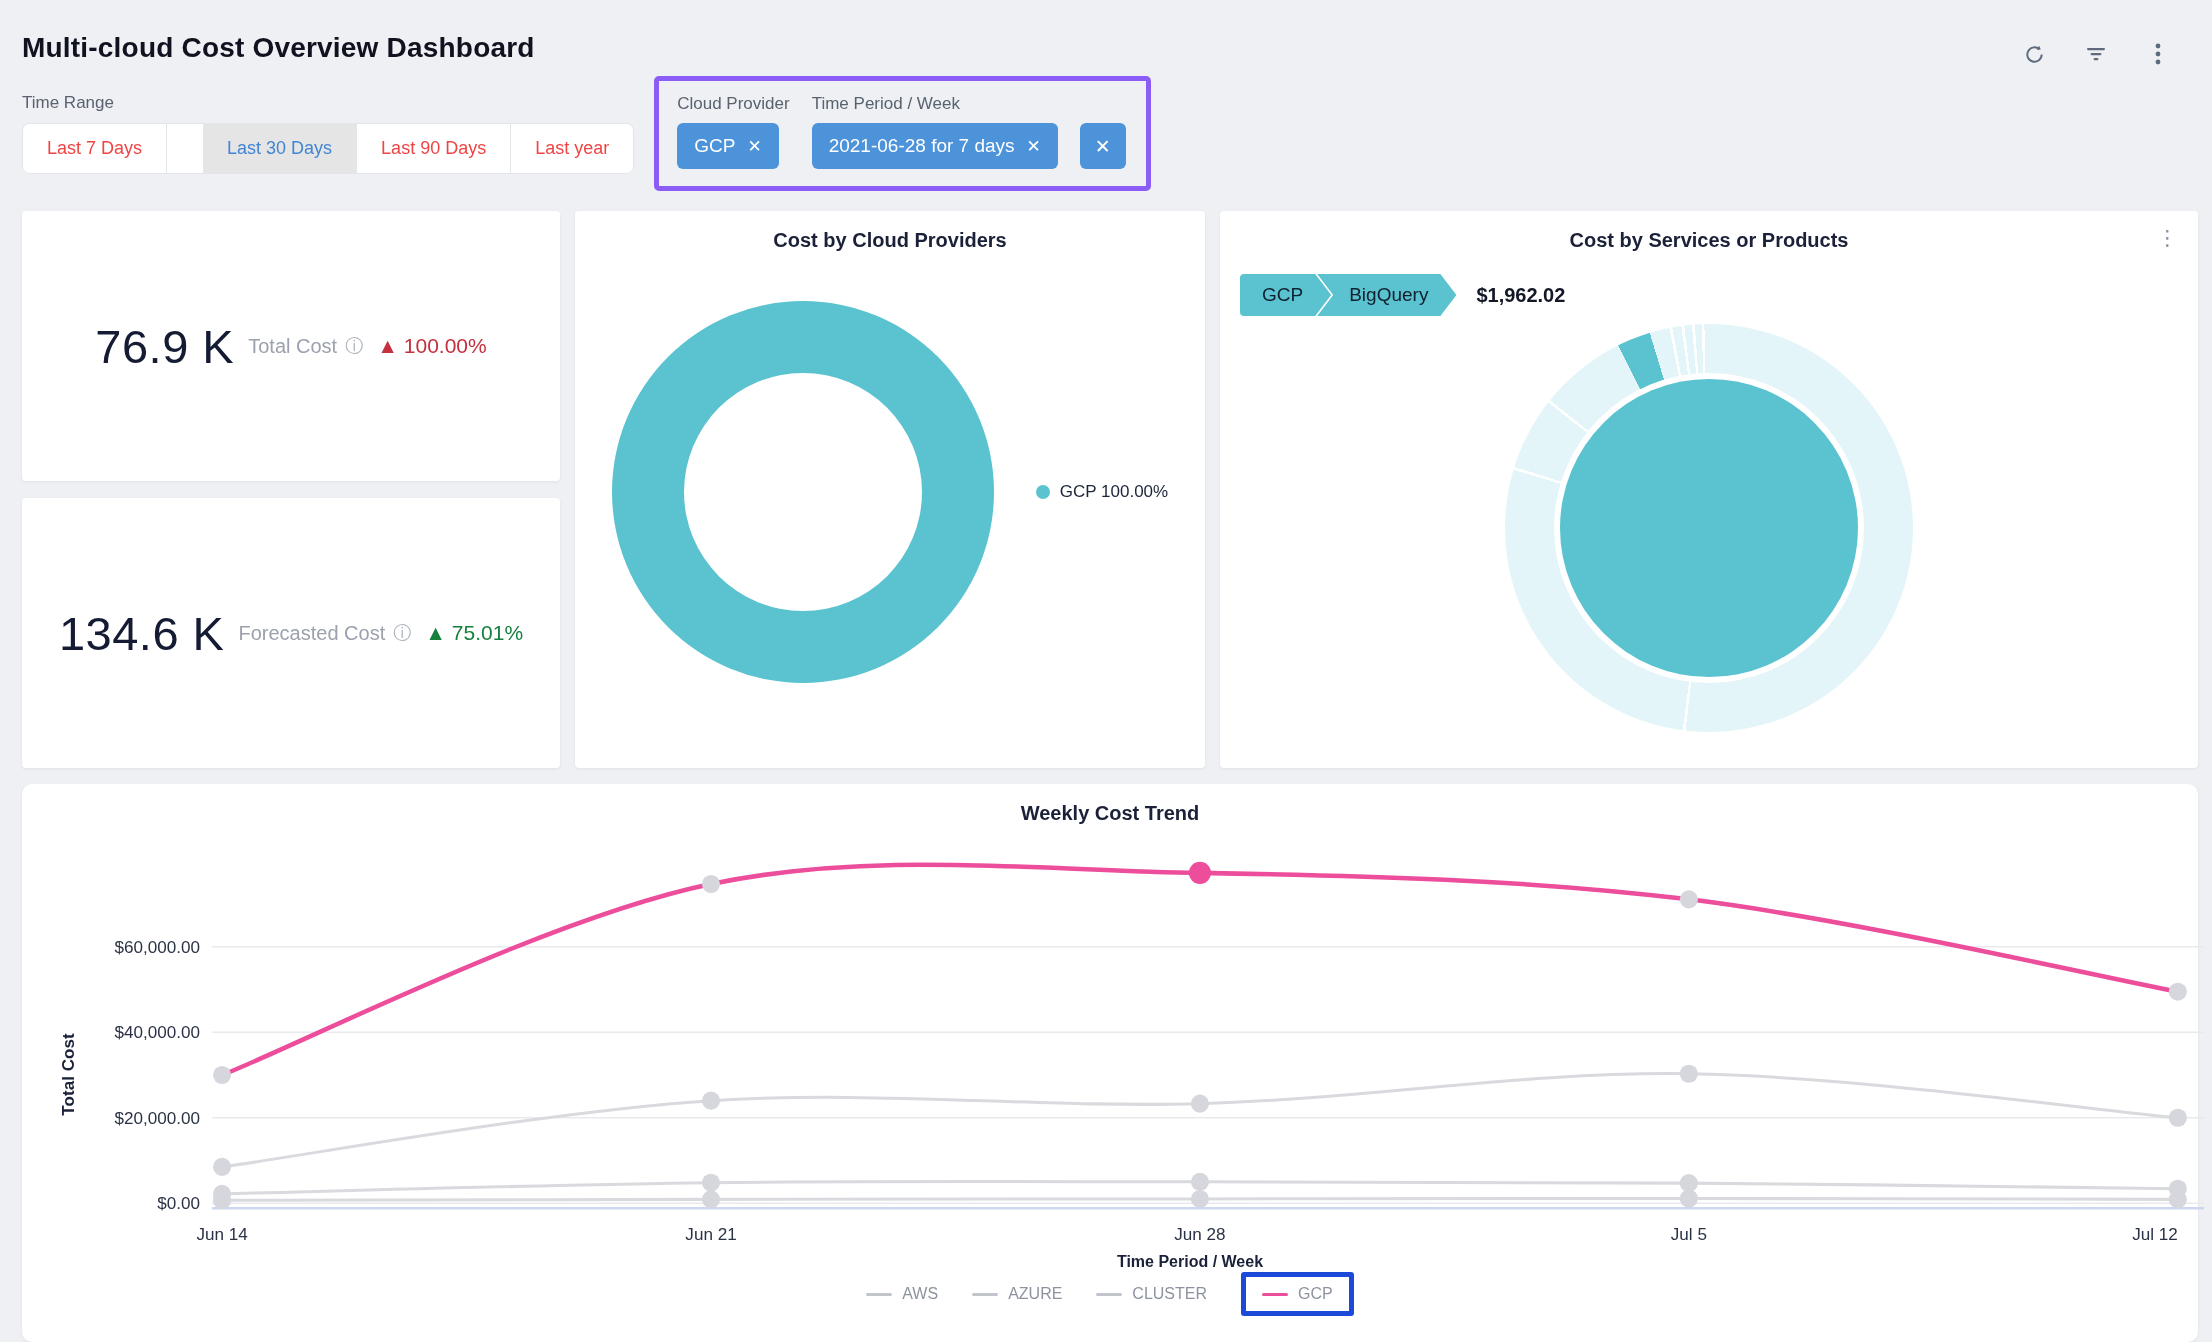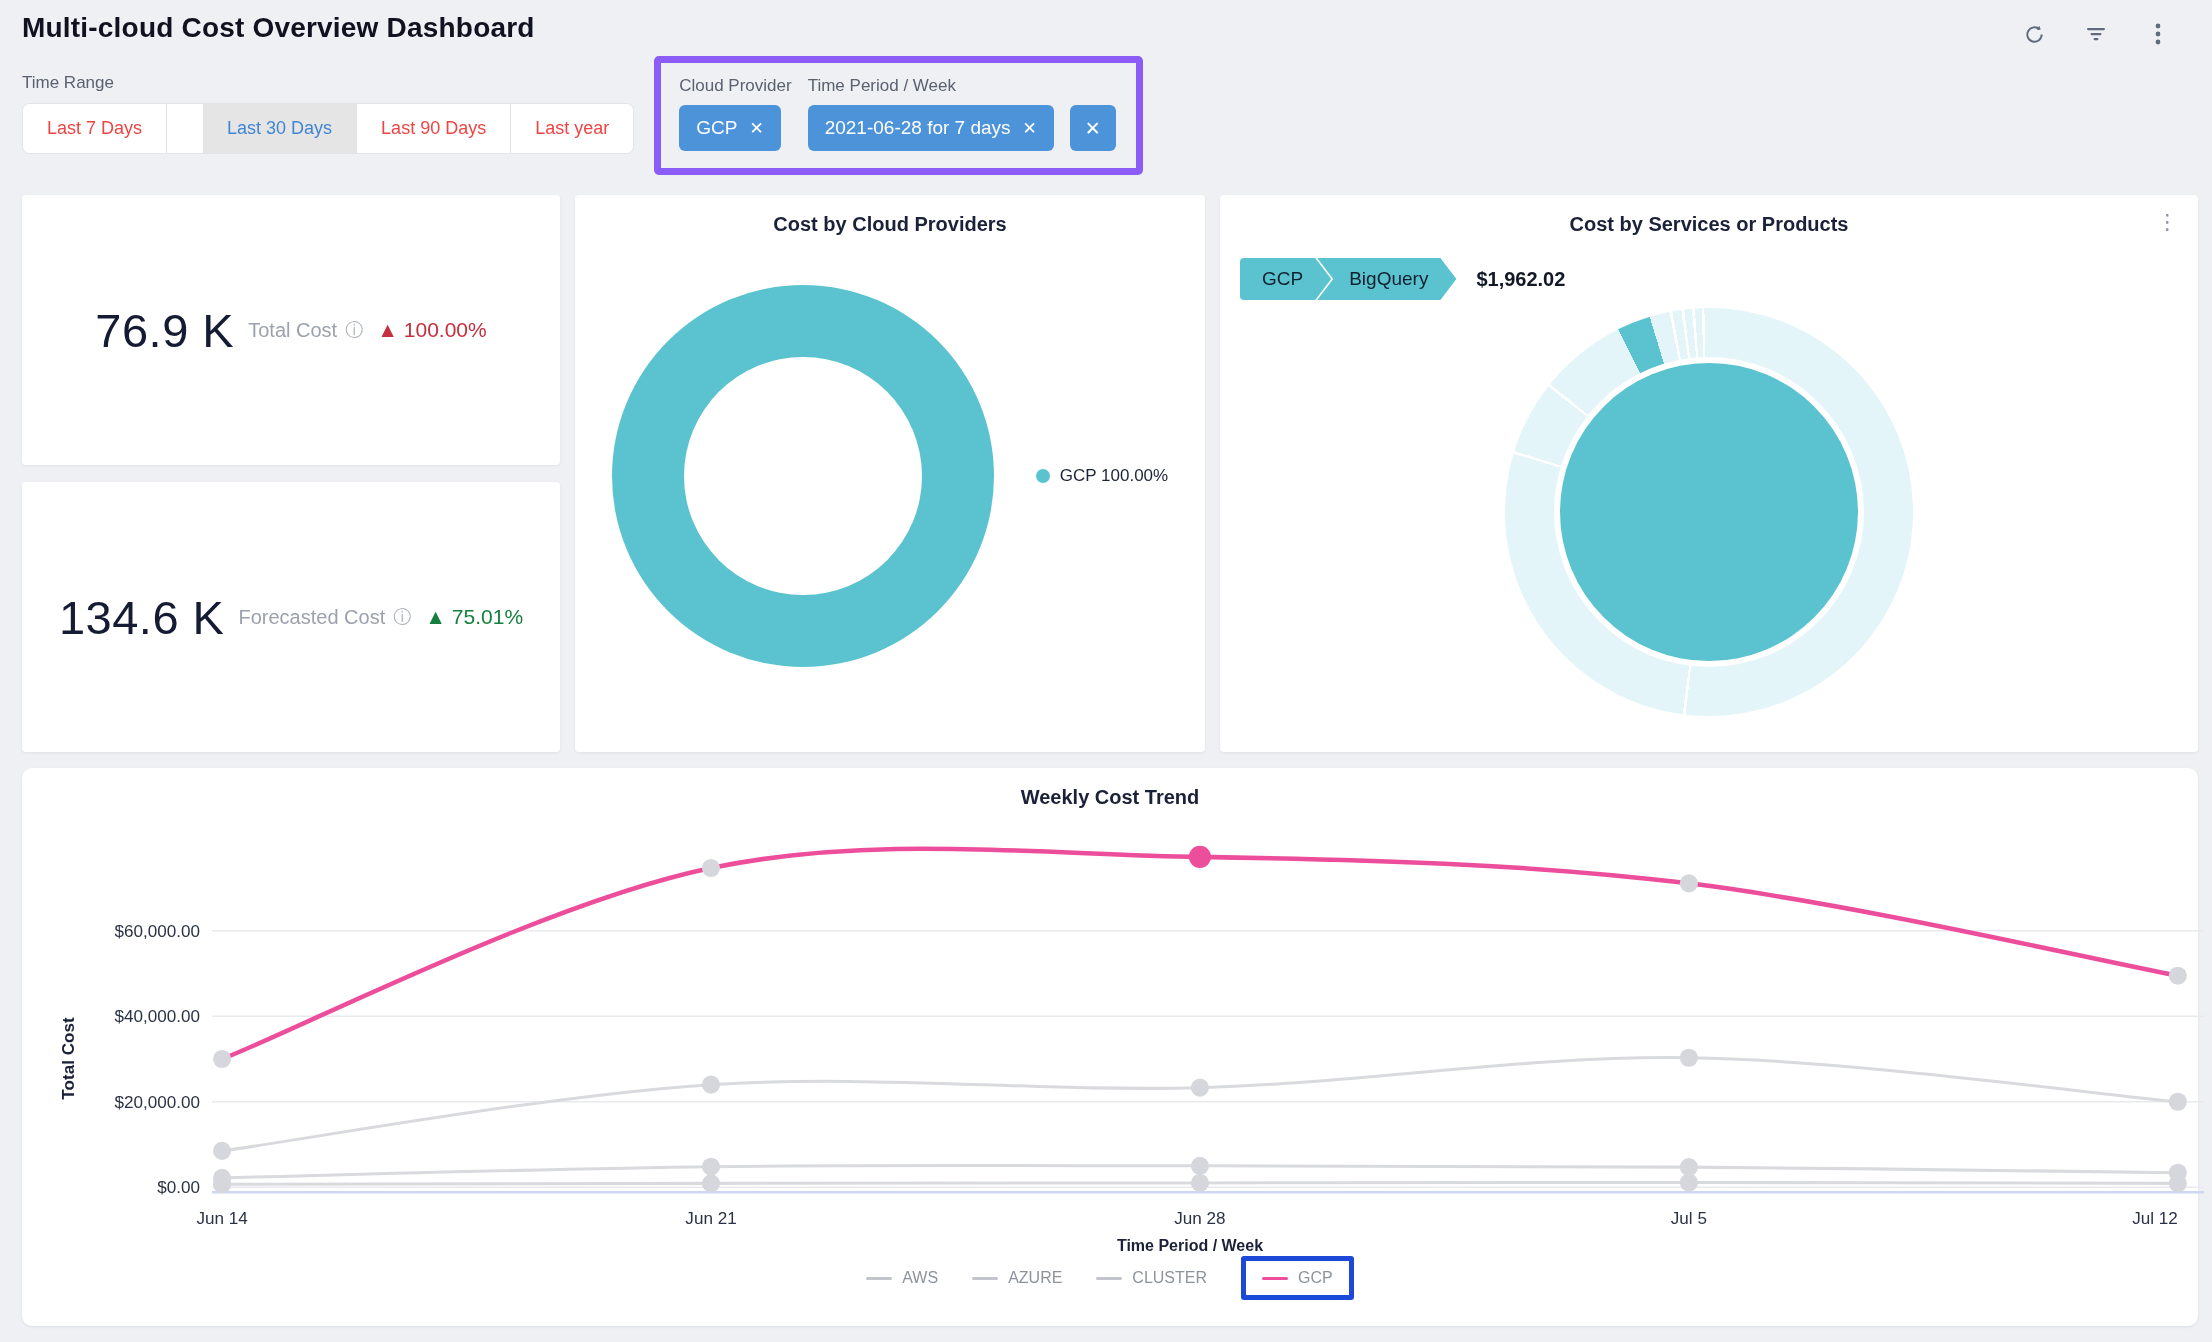--- a/index.html
+++ b/index.html
@@ -1,37 +1,37 @@
 <!DOCTYPE html>
 <html><head>
 <meta charset="utf-8">
 <style>
   * { box-sizing: border-box; margin: 0; padding: 0; }
   html,body { width: 2212px; height: 1342px; background:#eef0f4;
     font-family:"Liberation Sans","DejaVu Sans",sans-serif; color:#141b33; overflow:hidden; }
   .page { padding: 8px 14px 12px 22px; }
 
   
-  .hdr { display:flex; justify-content:space-between; align-items:flex-start; padding-top:4px; }
+  .hdr { display:flex; justify-content:space-between; align-items:flex-start; padding-top:4px;margin-top:20px; }
   .hdr h1 { font-size:28px; font-weight:700; color:#10131f; letter-spacing:.2px; }
   .hicons { display:flex; gap:38px; align-items:center; padding:10px 28px 0 0; color:#5f6b7d; }
   .hicons .ic { width:24px; height:24px; cursor:pointer; display:inline-flex; align-items:center; justify-content:center; }
 
   
   .frow { display:flex; align-items:flex-start; margin-top:10px; }
   .tr-col { margin-top:17px; }
   .tr-label { font-size:17px; color:#5a6270; margin-bottom:10px; }
   .seg { display:inline-flex; background:#fff; border:1px solid #e1e4e9; border-radius:8px; overflow:hidden; }
   .seg button { font-family:inherit; font-size:18px; color:#ef4444; background:#fff; border:none;
     border-right:1px solid #e1e4e9; padding:14px 24px; cursor:pointer; }
   .seg button:last-child { border-right:none; }
   .seg button.sel { background:#e5e5e5; color:#4285d3;margin-left:36px; }
 
-  .anno1 { margin-left:20px; border:7px solid #8b5cf6; border-radius:5px; padding:13px 20px 17px 18px;
-    display:flex; gap:16px; align-items:flex-end; }
+  .anno1 { margin-left:20px; border:5px solid #8b5cf6; border-radius:5px; padding:13px 20px 17px 18px;
+    display:flex; gap:22px; align-items:flex-end; }
   .fgroup .flabel { font-size:17px; color:#5a6270; margin-bottom:9px; }
   .chip { display:inline-flex; align-items:center; gap:12px; background:#4d93da; color:#fff;
     border-radius:6px; height:46px; padding:0 17px; font-size:19px; cursor:pointer; }
   .chip .x { font-size:17px; }
   .clearbtn { width:46px; height:46px; background:#4d93da; color:#fff; border:none; border-radius:6px;
     font-size:19px; cursor:pointer; }
 
   
   .grid { display:grid; grid-template-columns: 538px 630px 1fr; grid-template-rows: 270px 270px;
     gap:17px 15px; margin-top:20px; }

